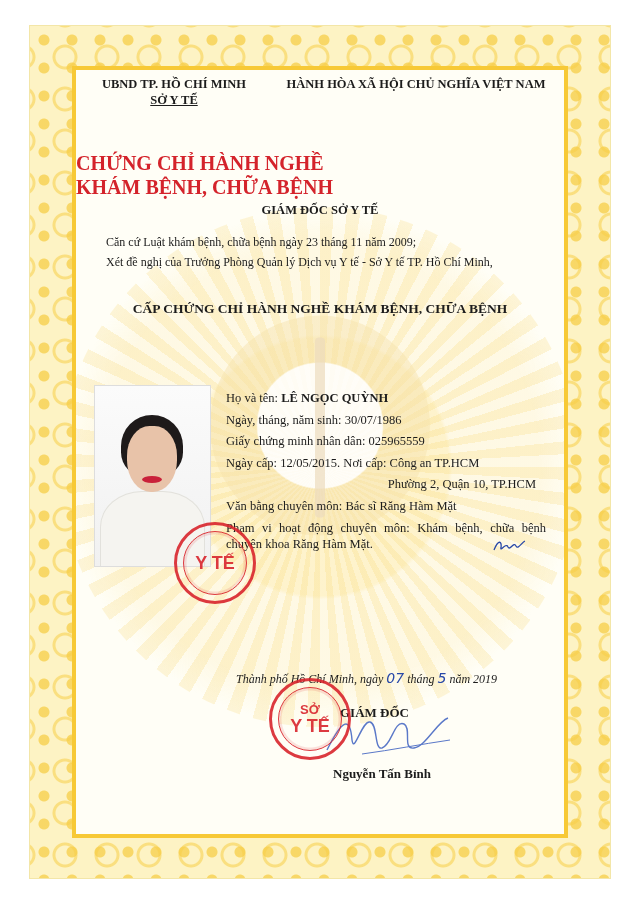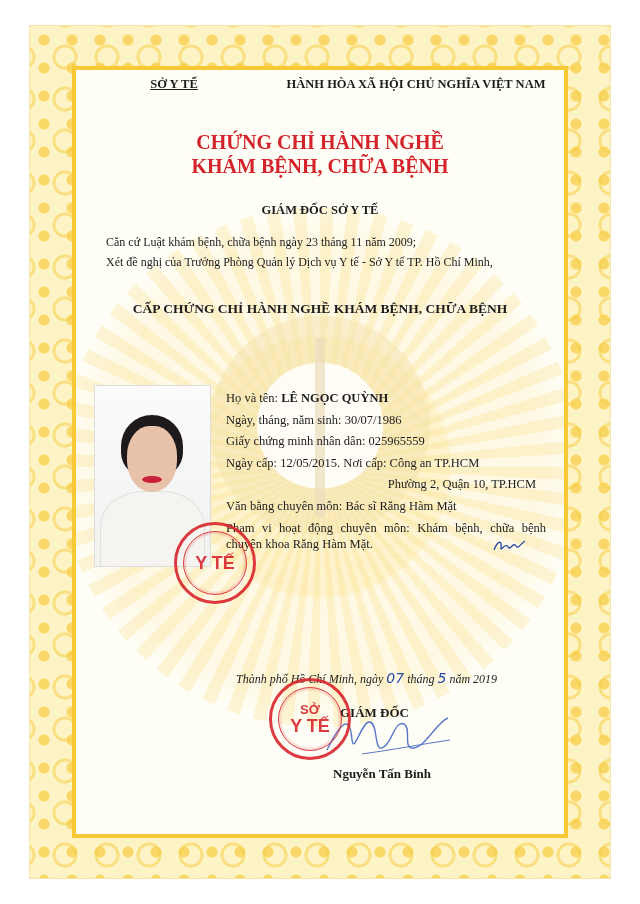--- a/index.html
+++ b/index.html
@@ -47,21 +47,21 @@
     }
     .content { position: absolute; inset: 0; }
 
     .hdr-left { position: absolute; left: 18px; top: 6px; width: 160px; text-align: center; }
     .hdr-right { position: absolute; left: 200px; top: 6px; width: 280px; text-align: center; }
     .hdr-line { font-weight: bold; font-size: 12.5px; line-height: 16px; white-space: nowrap; }
     .ul { text-decoration: underline; }
     .so-line { font-size: 12.5px; margin-top: 4px; }
     .so-num { color: #d0202a; font-weight: bold; }
 
-    .main-title { position: absolute; left: 0; right: 0; top: 60px; text-align: center; color: #d4232b; font-weight: bold; font-size: 20px; line-height: 24px; }
+    .main-title { position: absolute; left: 0; right: 0; top: 81px; color: #d4232b; font-weight: bold; font-size: 20px; line-height: 24px; }
     .sub-title { position: absolute; left: 0; right: 0; top: 133px; text-align: center; font-weight: bold; font-size: 12.5px; }
     .basis { position: absolute; left: 30px; top: 162px; font-size: 12px; line-height: 20px; white-space: nowrap; }
     .grant-title { position: absolute; left: 0; right: 0; top: 231px; text-align: center; font-weight: bold; font-size: 13.5px; }
 
     .photo {
       position: absolute; left: 19px; top: 316px; width: 115px; height: 180px;
       background: linear-gradient(#fbfbfb, #f1f1f1);
       box-shadow: 0 0 0 1px #ddd;
       overflow: hidden;
     }
@@ -105,20 +105,21 @@
   <div class="frame-pattern"></div>
 
   <div class="frame-inner">
     <div class="guilloche"></div>
     <div class="emblem">
       <div class="staff"></div>
     </div>
 
     <div class="content">
       <div class="hdr-left">
+        <div class="hdr-line">UBND TP. HỒ CHÍ MINH</div>
         <div class="hdr-line ul">SỞ Y TẾ</div>
       </div>
 
       <div class="hdr-right">
         <div class="hdr-line">HÀNH HÒA XÃ HỘI CHỦ NGHĨA VIỆT NAM</div>
       </div>
 
       <div class="main-title">
         <div>CHỨNG CHỈ HÀNH NGHỀ</div>
         <div>KHÁM BỆNH, CHỮA BỆNH</div>

